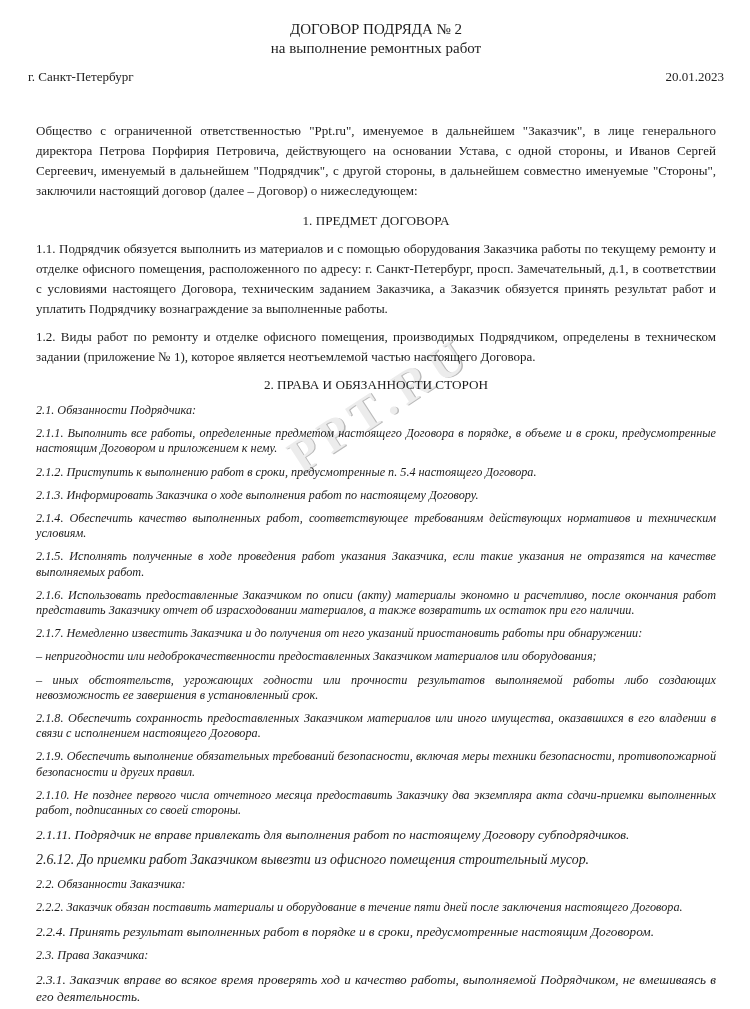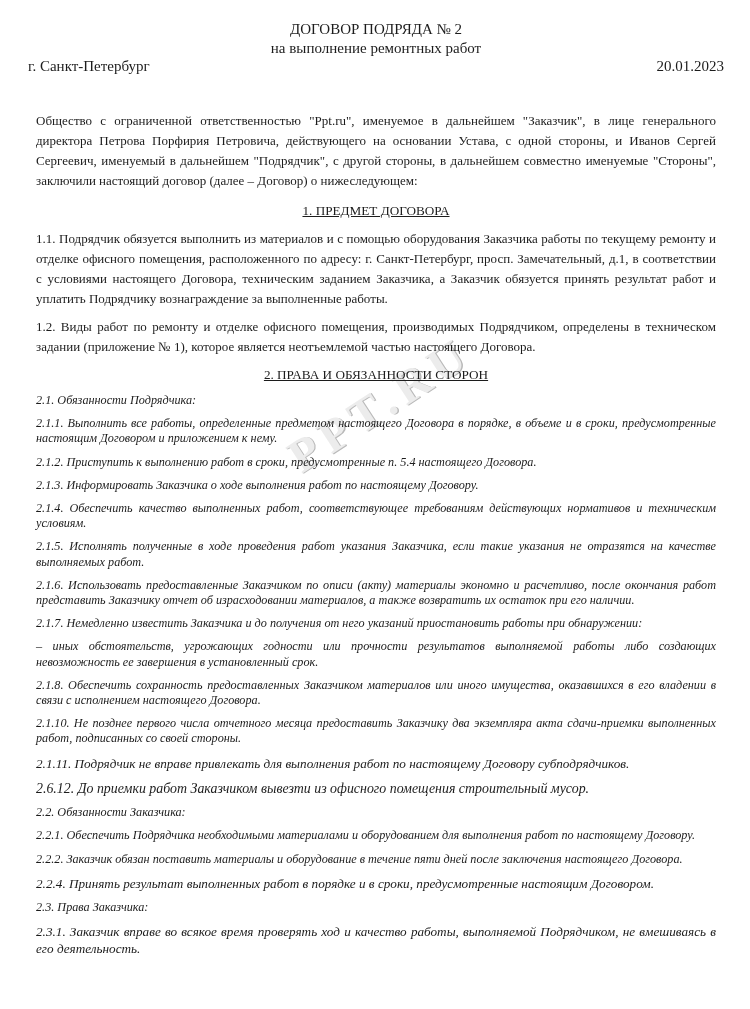--- a/index.html
+++ b/index.html
@@ -33,32 +33,32 @@
   .content { position: relative; z-index: 1; }
   .title {
     text-align: center;
     font-weight: normal;
     font-size: 15px;
     line-height: 19px;
   }
   .cityrow {
     display: flex;
     justify-content: space-between;
-    font-size: 15px;
+    margin-top: 11px;
+    font-size: 13px;
     align-items: flex-end;
   }
   p { margin: 8px; text-align: justify; }
   .pre { margin-top: 36px; }
   .s1, .pre { font-size: 13px; line-height: 20px; }
   .hc {
     text-align: center;
     font-size: 13.2px;
     line-height: 20px;
     margin-top: 10px;
-    text-decoration: underline;
   }
   .s2h { margin-top: 6px; margin-bottom: 3px; }
   .s2 { font-size: 12.2px; line-height: 15.2px; font-style: italic; }
   .md { font-size: 13.2px; line-height: 17px; }
   .lg { font-size: 13.9px; line-height: 17.5px; }
 </style>
 </head>
 <body>
 
 <div class="page">
@@ -78,25 +78,26 @@
 
     <div class="hc s2h">2. ПРАВА И ОБЯЗАННОСТИ СТОРОН</div>
     <p class="s2">2.1. Обязанности Подрядчика:</p>
     <p class="s2">2.1.1. Выполнить все работы, определенные предметом настоящего Договора в порядке, в объеме и в сроки, предусмотренные настоящим Договором и приложением к нему.</p>
     <p class="s2">2.1.2. Приступить к выполнению работ в сроки, предусмотренные п. 5.4 настоящего Договора.</p>
     <p class="s2">2.1.3. Информировать Заказчика о ходе выполнения работ по настоящему Договору.</p>
     <p class="s2">2.1.4. Обеспечить качество выполненных работ, соответствующее требованиям действующих нормативов и техническим условиям.</p>
     <p class="s2">2.1.5. Исполнять полученные в ходе проведения работ указания Заказчика, если такие указания не отразятся на качестве выполняемых работ.</p>
     <p class="s2">2.1.6. Использовать предоставленные Заказчиком по описи (акту) материалы экономно и расчетливо, после окончания работ представить Заказчику отчет об израсходовании материалов, а также возвратить их остаток при его наличии.</p>
     <p class="s2">2.1.7. Немедленно известить Заказчика и до получения от него указаний приостановить работы при обнаружении:</p>
+    <p class="s2">– непригодности или недоброкачественности предоставленных Заказчиком материалов или оборудования;</p>
     <p class="s2">– иных обстоятельств, угрожающих годности или прочности результатов выполняемой работы либо создающих невозможность ее завершения в установленный срок.</p>
     <p class="s2">2.1.8. Обеспечить сохранность предоставленных Заказчиком материалов или иного имущества, оказавшихся в его владении в связи с исполнением настоящего Договора.</p>
+    <p class="s2">2.1.9. Обеспечить выполнение обязательных требований безопасности, включая меры техники безопасности, противопожарной безопасности и других правил.</p>
     <p class="s2">2.1.10. Не позднее первого числа отчетного месяца предоставить Заказчику два экземпляра акта сдачи-приемки выполненных работ, подписанных со своей стороны.</p>
     <p class="s2 md">2.1.11. Подрядчик не вправе привлекать для выполнения работ по настоящему Договору субподрядчиков.</p>
     <p class="s2 lg">2.6.12. До приемки работ Заказчиком вывезти из офисного помещения строительный мусор.</p>
     <p class="s2">2.2. Обязанности Заказчика:</p>
-    <p class="s2">2.2.1. Обеспечить Подрядчика необходимыми материалами и оборудованием для выполнения работ по настоящему Договору.</p>
     <p class="s2">2.2.2. Заказчик обязан поставить материалы и оборудование в течение пяти дней после заключения настоящего Договора.</p>
     <p class="s2 md">2.2.4. Принять результат выполненных работ в порядке и в сроки, предусмотренные настоящим Договором.</p>
     <p class="s2">2.3. Права Заказчика:</p>
     <p class="s2 md">2.3.1. Заказчик вправе во всякое время проверять ход и качество работы, выполняемой Подрядчиком, не вмешиваясь в его деятельность.</p>
   </div>
 </div>
 
 </body></html>

